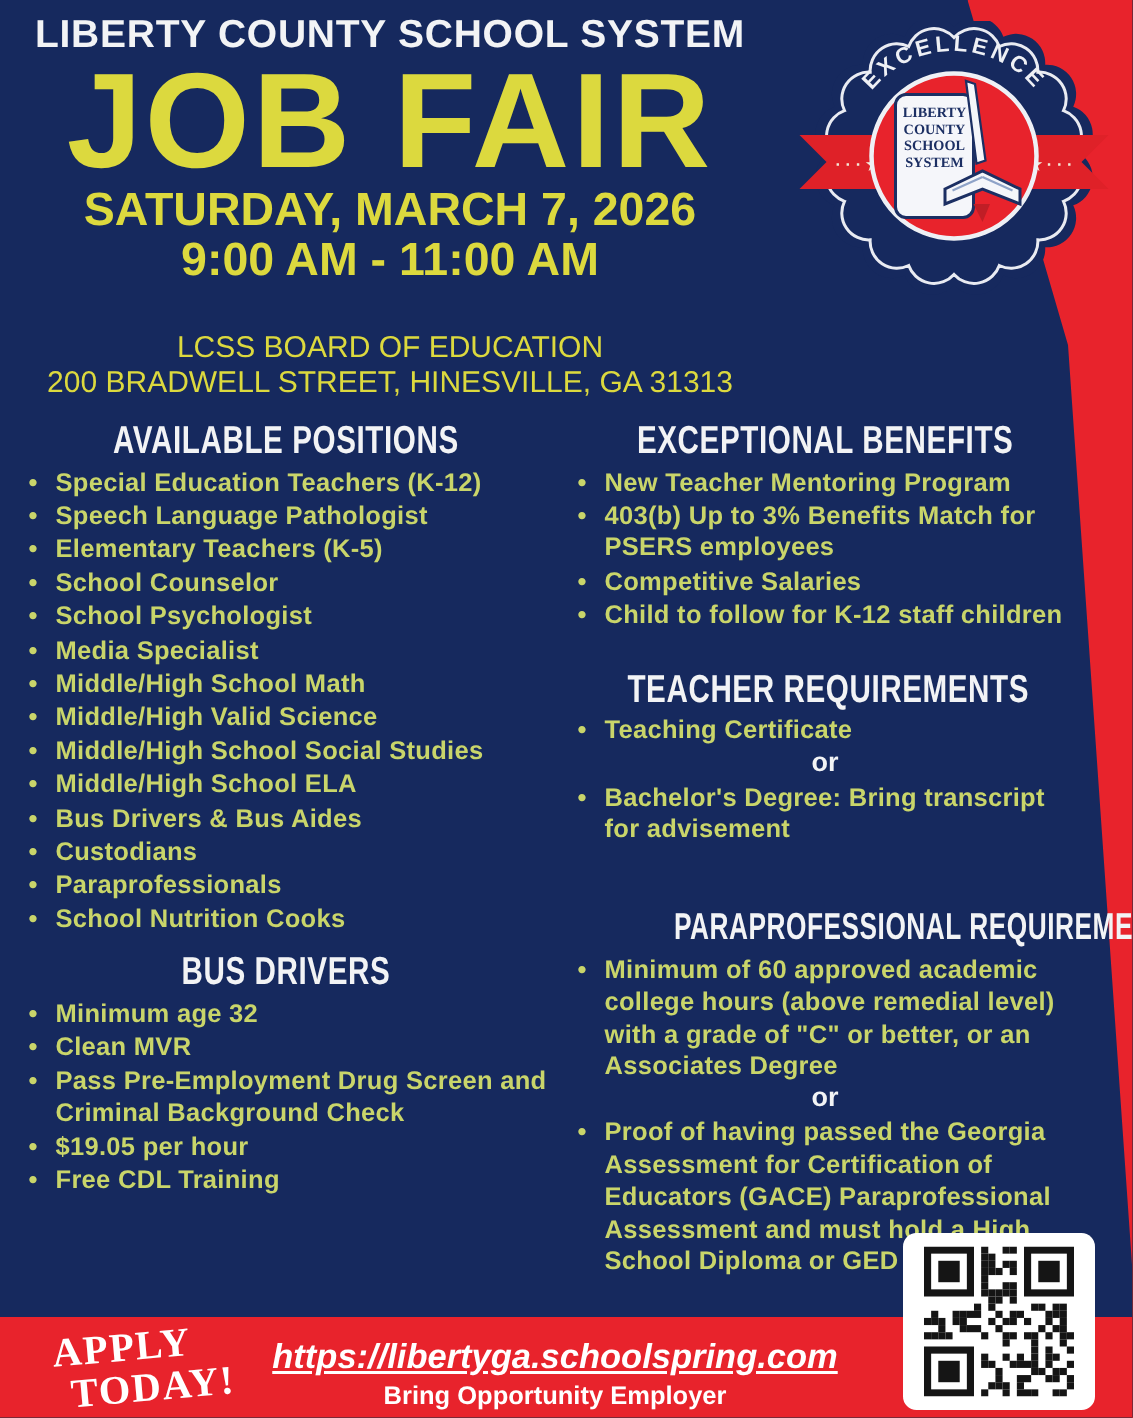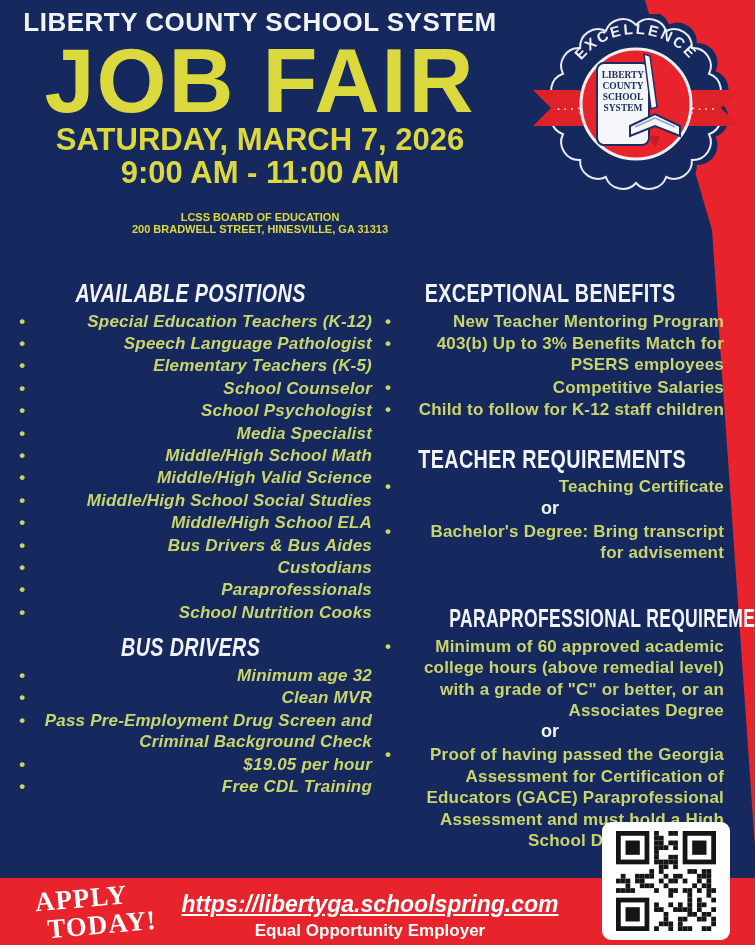--- a/index.html
+++ b/index.html
@@ -13,39 +13,39 @@
   .red-corner{position:absolute;inset:0;background:var(--red);
     clip-path:polygon(645px 0px,755px 0px,755px 848px,712px 230px);}
   
   .red-footer{position:absolute;left:0;right:0;top:878px;height:67px;background:var(--red);}
 
   
   .header{position:absolute;left:0;top:0;width:520px;text-align:center;}
   .org{margin-top:7px;color:var(--white);font-size:26px;font-weight:bold;letter-spacing:.5px;}
   .title{color:var(--yellow);font-size:90px;font-weight:bold;line-height:.96;letter-spacing:2px;}
   .date,.time{color:var(--yellow);font-size:31px;font-weight:bold;line-height:1.06;}
-  .venue{margin-top:21px;color:var(--yellow);font-size:11px;font-weight:bold;line-height:1.12;}
+  .venue{margin-top:31px;color:var(--yellow);font-size:20px;font-weight:normal;line-height:1.12;}
 
   
   .badge{position:absolute;left:531px;top:14px;width:210px;height:190px;}
   .badge svg{display:block;}
   .arc-text{fill:#eef0f5;font-size:15px;font-weight:bold;letter-spacing:2.5px;font-family:"Liberation Sans",sans-serif;}
   .ribbon-deco{fill:#f3ead8;font-size:11px;font-weight:bold;}
   .logo-line{fill:#1c2f63;font-family:"Liberation Serif",serif;font-weight:bold;font-size:9.5px;text-anchor:middle;}
 
   
   .col{position:absolute;top:279px;}
-  .col.left{left:10px;width:362px;font-style:italic;}
+  .col.left{left:10px;width:362px;}
   .col.right{left:376px;width:348px;}
   .sec-title{color:var(--white);font-size:26px;font-weight:bold;text-align:center;white-space:nowrap;line-height:1.1;}
   .sec-title .cond{display:inline-block;transform:scaleX(.76);transform-origin:center;letter-spacing:.5px;}
   .sec-title.long{font-size:25px;}
   .sec-title.long .cond{transform:scaleX(.7);}
   .list{list-style:none;margin-top:3px;color:var(--green);font-size:17px;font-weight:bold;line-height:1.26;letter-spacing:.2px;}
-  .list li{position:relative;padding-left:27px;margin-bottom:1px;text-align:right;}
+  .list li{position:relative;padding-left:27px;margin-bottom:1px;}
   .list li::before{content:"\2022";position:absolute;left:9px;}
   .mt10{margin-top:10px;}
   .mt24{margin-top:24px;}
   .mt42{margin-top:42px;}
   .or-divider{color:var(--white);font-size:18px;font-weight:bold;text-align:center;line-height:1.05;}
 
   
   .apply{position:absolute;left:36px;top:884px;transform:rotate(-5deg);color:#fff;
     font-family:"Liberation Serif",serif;font-weight:bold;font-size:27px;line-height:1.02;letter-spacing:1px;}
   .apply .l2{margin-left:10px;}
@@ -157,21 +157,21 @@
       <li>Proof of having passed the Georgia Assessment for Certification of Educators (GACE) Paraprofessional Assessment and must hold a High School Diploma or GED</li>
     </ul>
   </section>
 
   <div class="apply">
     <div>APPLY</div>
     <div class="l2">TODAY!</div>
   </div>
   <div class="site">
     <a class="url" href="#" title="https://libertyga.schoolspring.com">https://libertyga.schoolspring.com</a>
-    <div class="eoe">Equal Opportunity Employer</div>
+    <div class="eoe">Bring Opportunity Employer</div>
   </div>
   <div class="qr">
     <svg id="qr-svg" viewBox="0 0 105 105" width="100" height="100">
         <rect x="0" y="0" width="105" height="105" fill="#fff"></rect>
         <rect x="0" y="0" width="35" height="35" fill="#151515"></rect>
         <rect x="5" y="5" width="25" height="25" fill="#fff"></rect>
         <rect x="10" y="10" width="15" height="15" fill="#151515"></rect>
         <rect x="70" y="0" width="35" height="35" fill="#151515"></rect>
         <rect x="75" y="5" width="25" height="25" fill="#fff"></rect>
         <rect x="80" y="10" width="15" height="15" fill="#151515"></rect>

